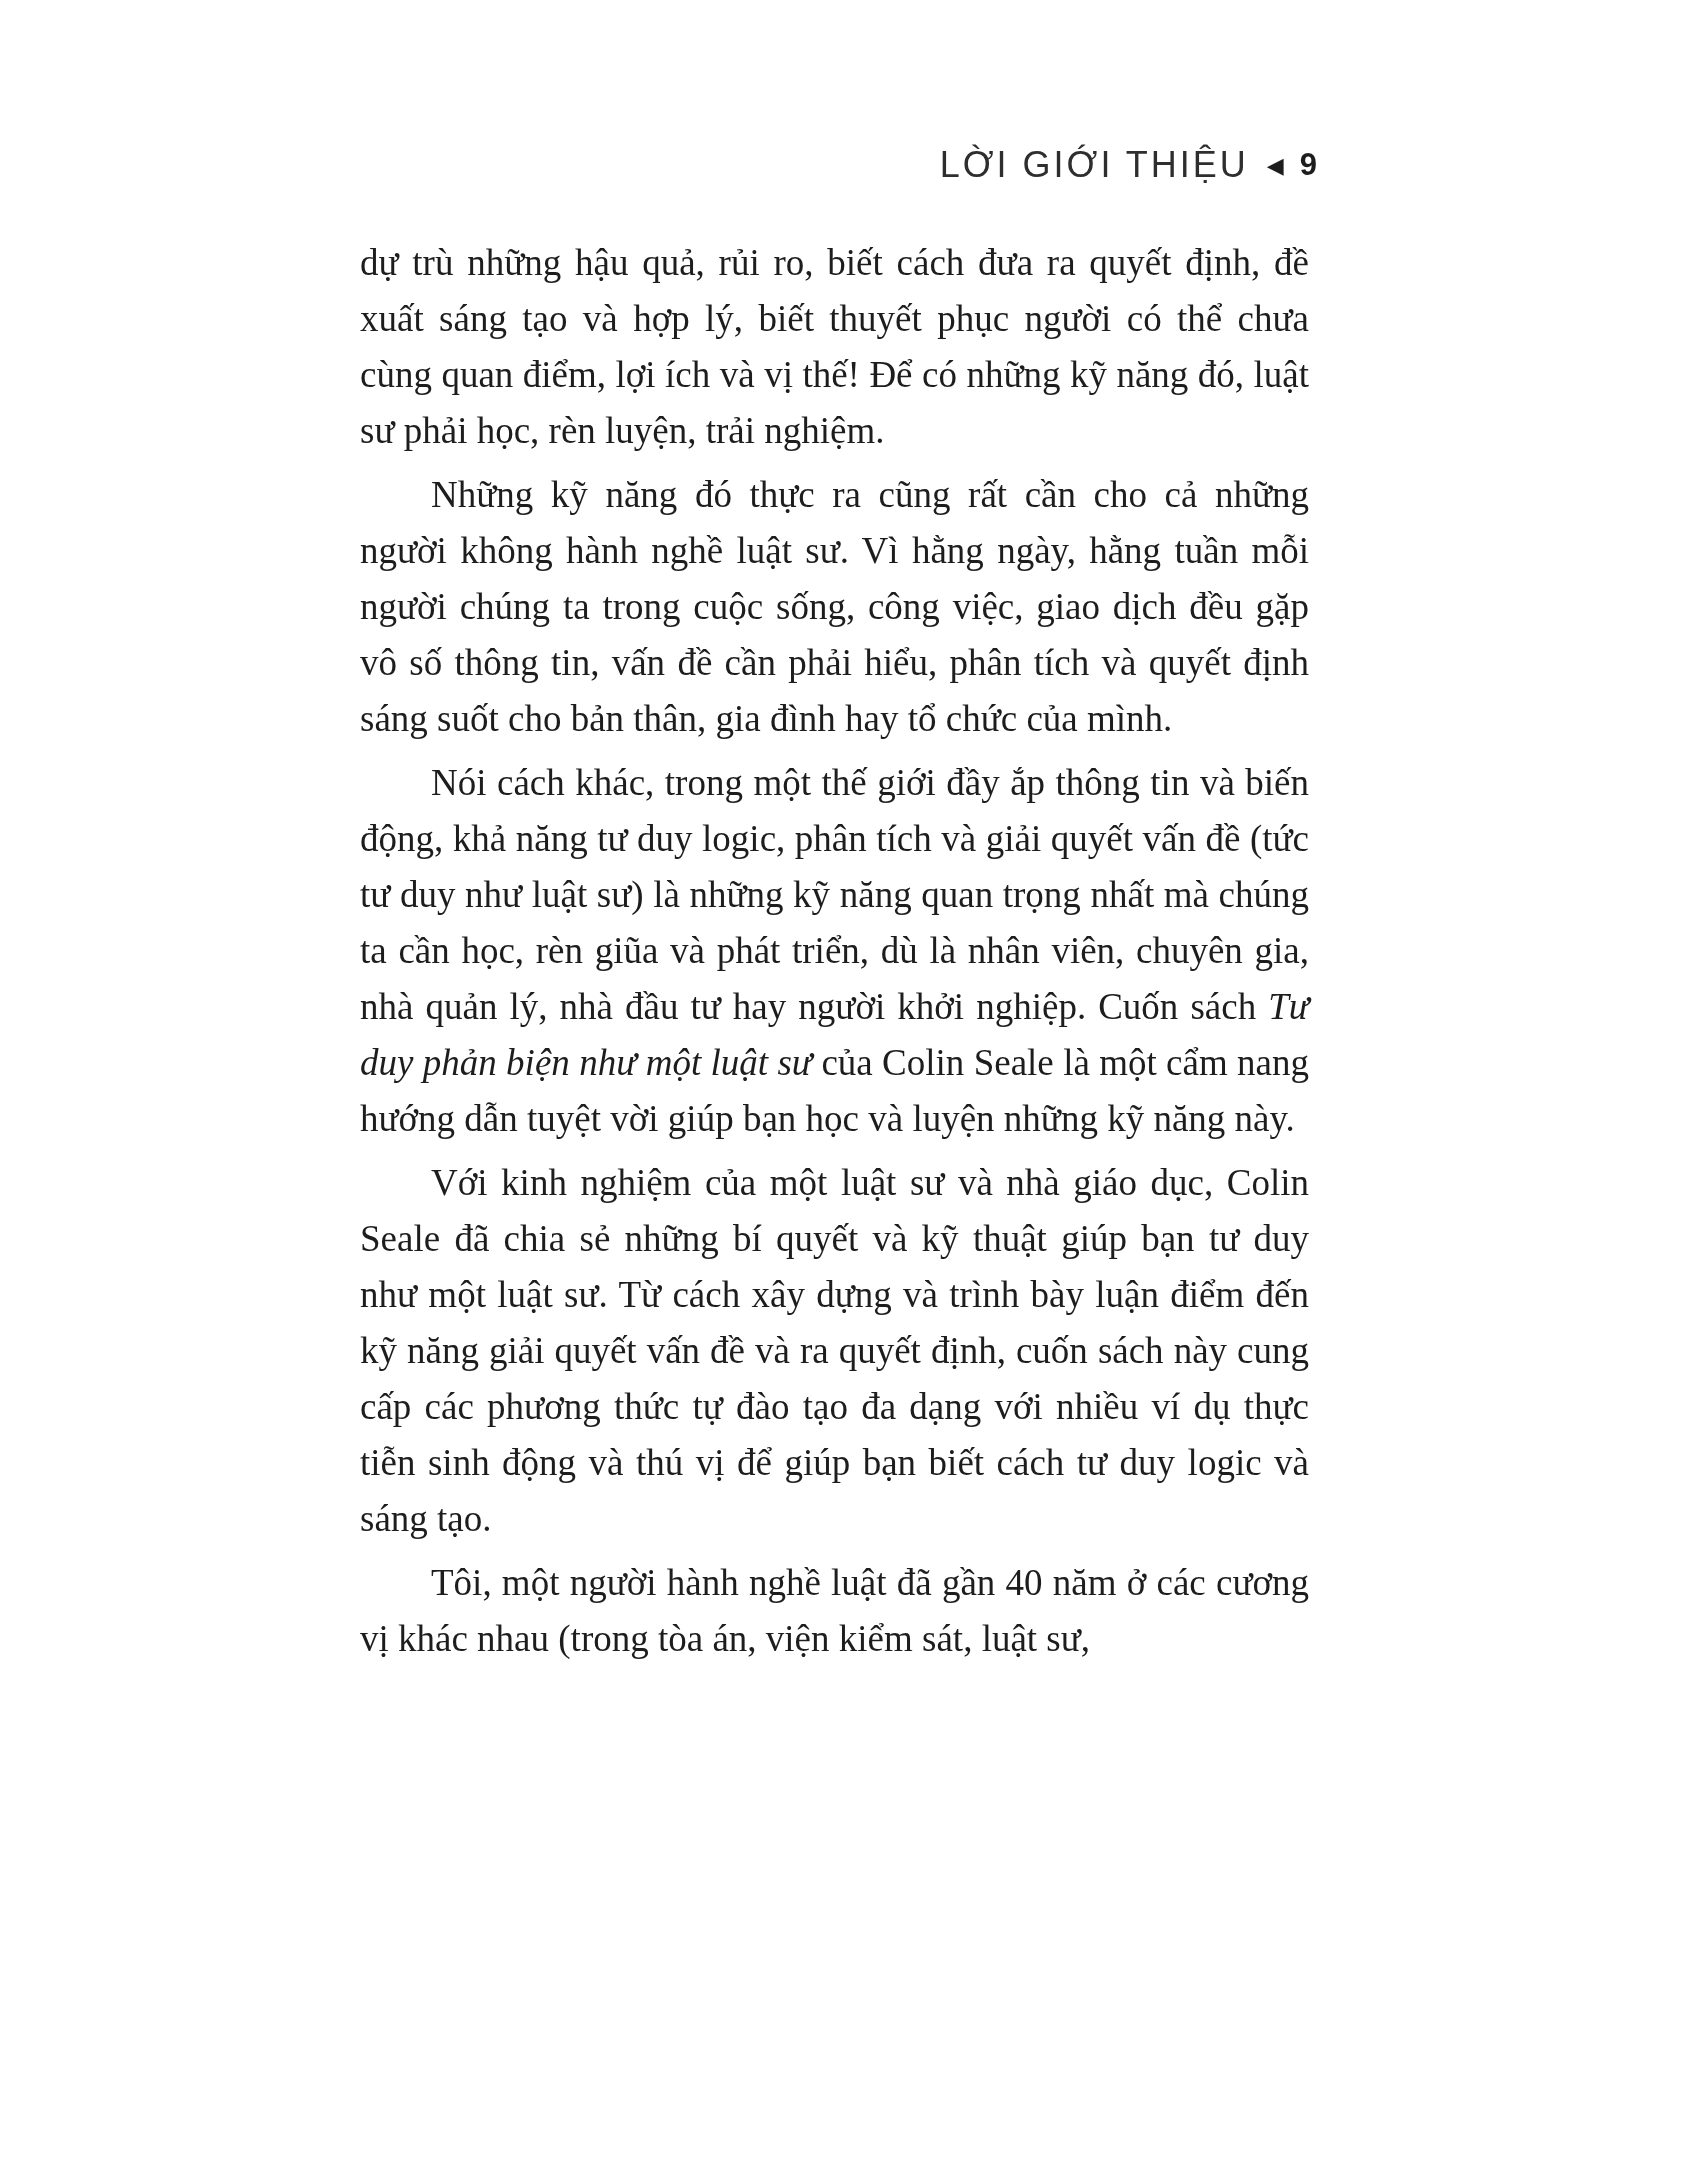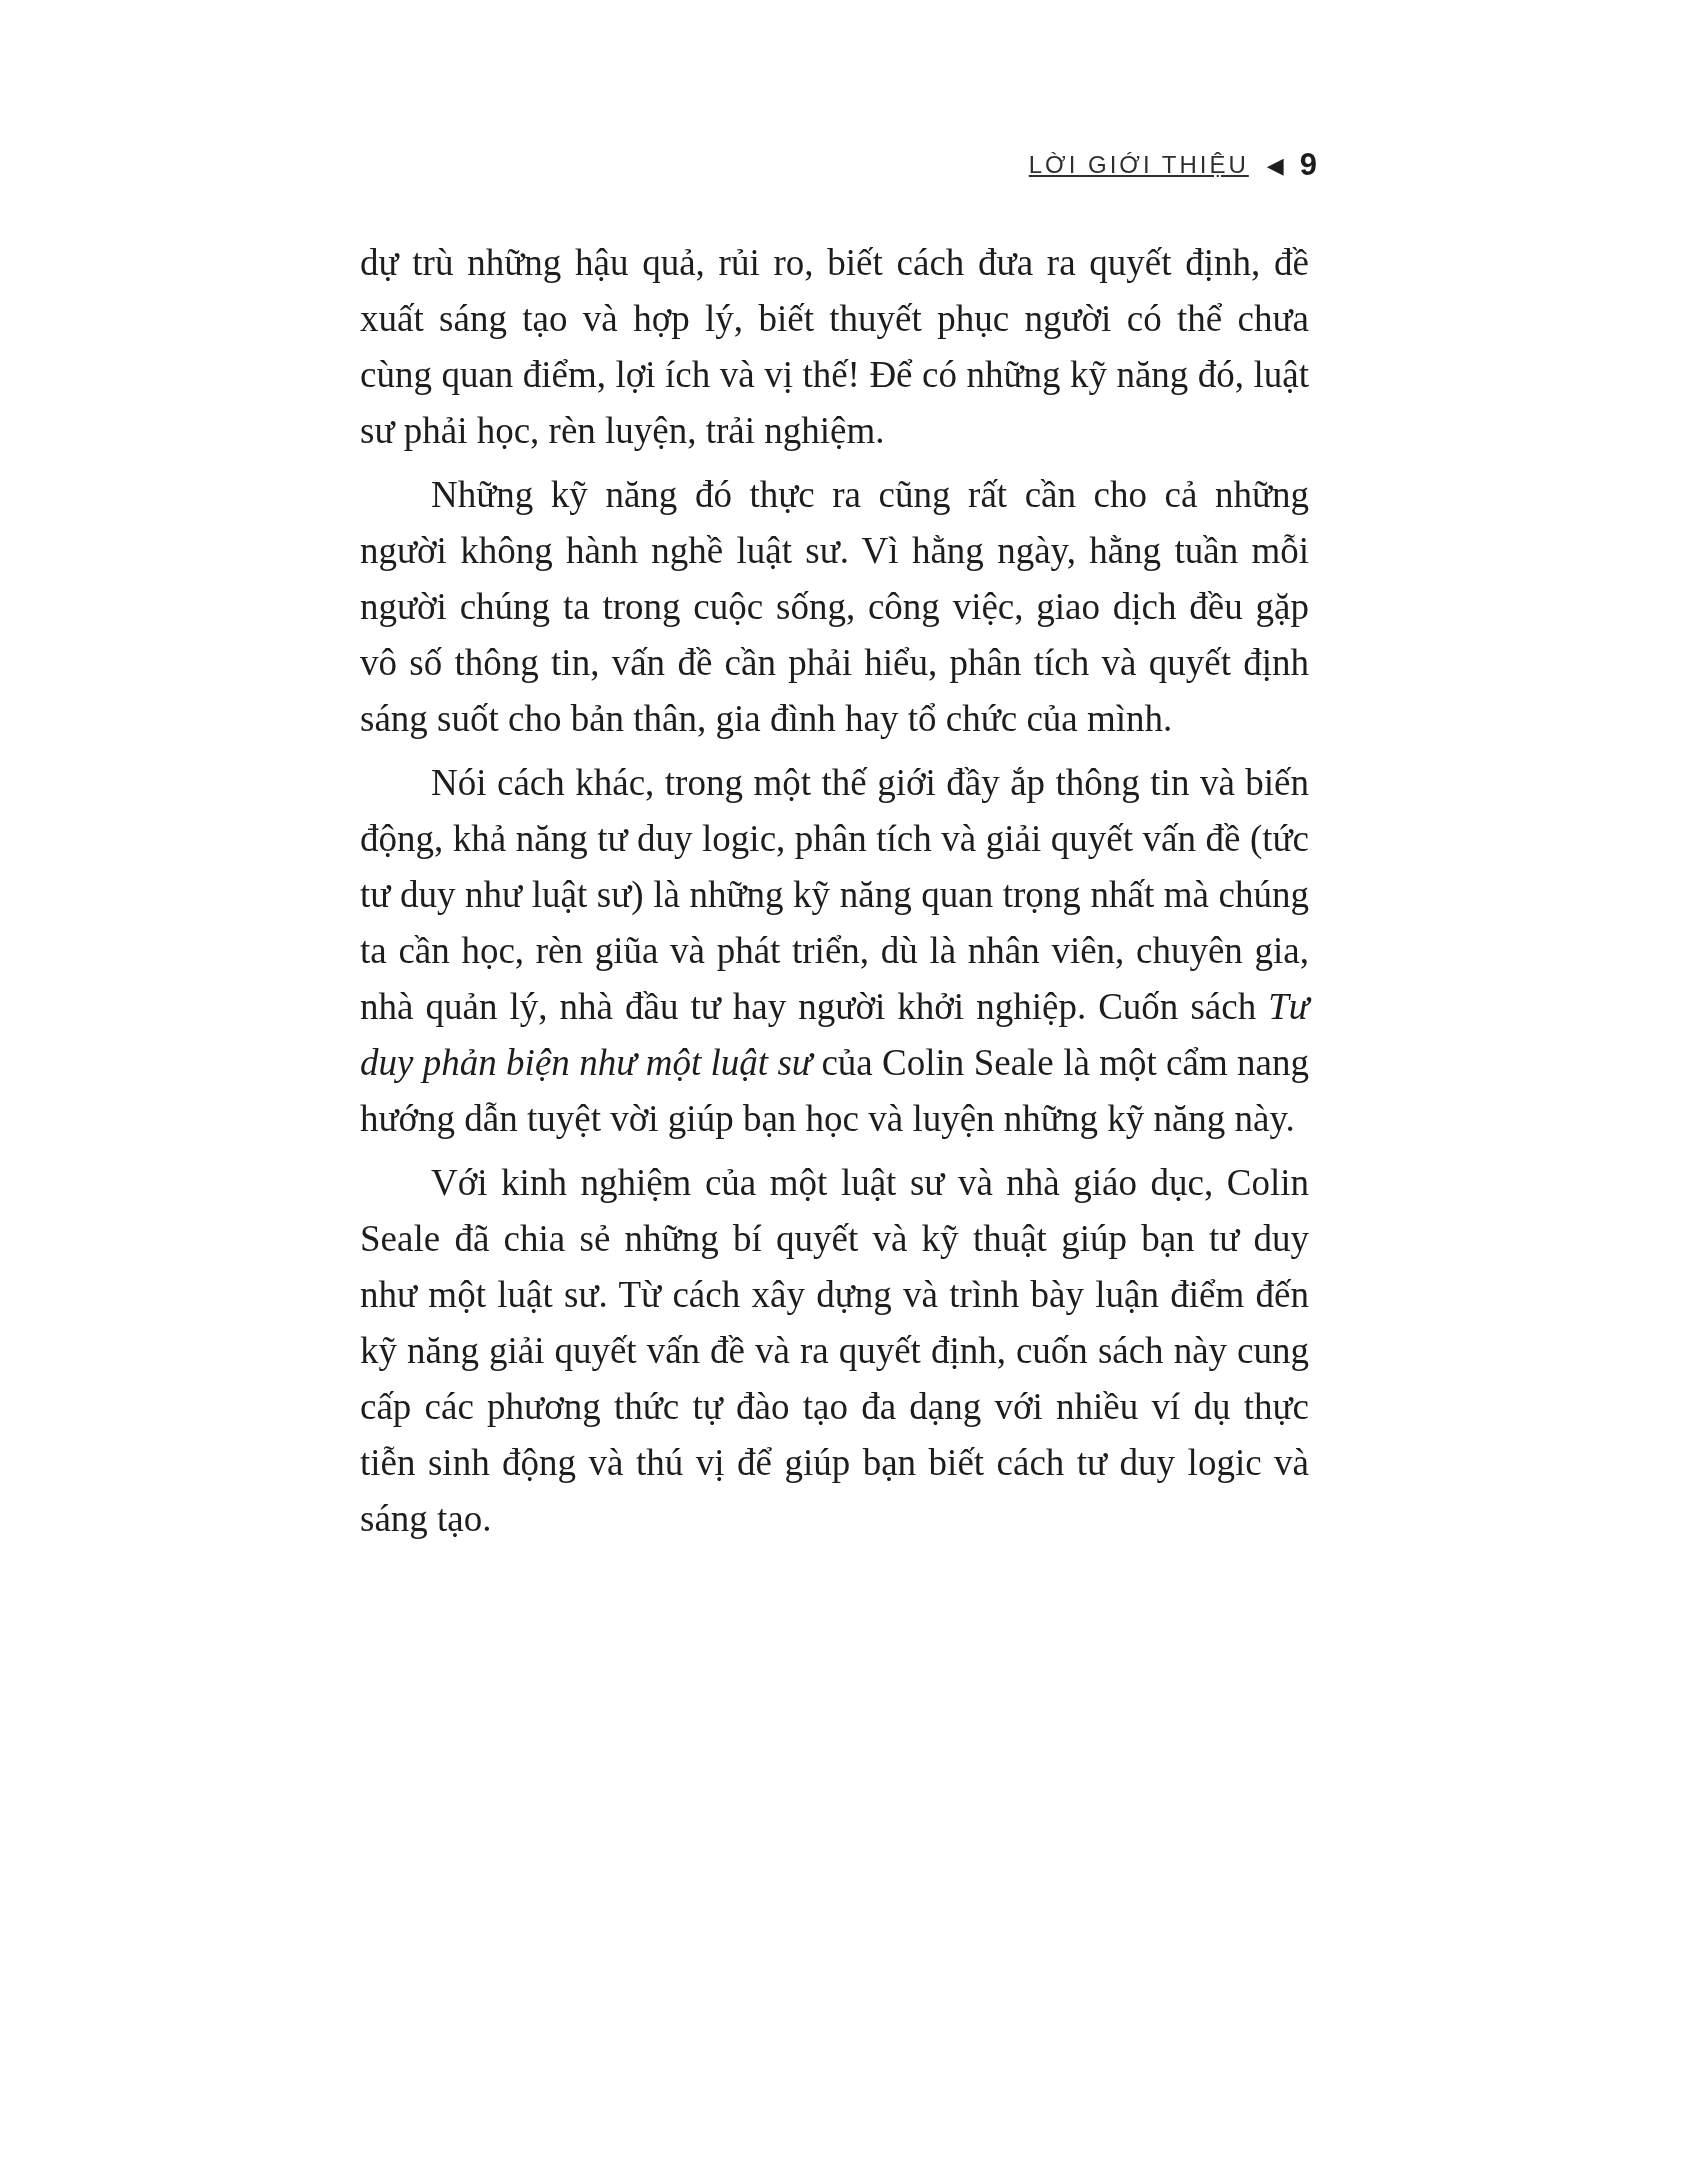--- a/index.html
+++ b/index.html
@@ -31,24 +31,23 @@
   .page-header {
     display: flex;
     justify-content: flex-end;
     align-items: center;
     font-family: "Liberation Sans", sans-serif;
     color: #2e2e2e;
     height: 40px;
     margin-bottom: 50px;
   }
   .section-title {
-    font-size: 24px;
+    font-size: 36px;
     letter-spacing: 3px;
     font-weight: 500;
-    text-decoration: underline;
   }
   .tri-icon {
     font-size: 22px;
     margin: 0 16px 0 18px;
     color: #1d1d1d;
     transform: translateY(1px);
   }
   .page-number {
     font-size: 31px;
     font-weight: 700;
@@ -78,17 +77,18 @@
       <span class="section-title">LỜI GIỚI THIỆU</span>
       <span class="tri-icon">◀</span>
       <span class="page-number">9</span>
     </div>
 
     <div class="body-text">
         <p class=""><span>dự trù những hậu quả, rủi ro, biết cách đưa ra quyết định, đề xuất sáng tạo và hợp lý, biết thuyết phục người có thể chưa cùng quan điểm, lợi ích và vị thế! Để có những kỹ năng đó, luật sư phải học, rèn luyện, trải nghiệm.</span></p>
         <p class="indent"><span>Những kỹ năng đó thực ra cũng rất cần cho cả những người không hành nghề luật sư. Vì hằng ngày, hằng tuần mỗi người chúng ta trong cuộc sống, công việc, giao dịch đều gặp vô số thông tin, vấn đề cần phải hiểu, phân tích và quyết định sáng suốt cho bản thân, gia đình hay tổ chức của mình.</span></p>
         <p class="indent"><span>Nói cách khác, trong một thế giới đầy ắp thông tin và biến động, khả năng tư duy logic, phân tích và giải quyết vấn đề (tức tư duy như luật sư) là những kỹ năng quan trọng nhất mà chúng ta cần học, rèn giũa và phát triển, dù là nhân viên, chuyên gia, nhà quản lý, nhà đầu tư hay người khởi nghiệp. Cuốn sách </span><em>Tư duy phản biện như một luật sư</em><span> của Colin Seale là một cẩm nang hướng dẫn tuyệt vời giúp bạn học và luyện những kỹ năng này.</span></p>
         <p class="indent"><span>Với kinh nghiệm của một luật sư và nhà giáo dục, Colin Seale đã chia sẻ những bí quyết và kỹ thuật giúp bạn tư duy như một luật sư. Từ cách xây dựng và trình bày luận điểm đến kỹ năng giải quyết vấn đề và ra quyết định, cuốn sách này cung cấp các phương thức tự đào tạo đa dạng với nhiều ví dụ thực tiễn sinh động và thú vị để giúp bạn biết cách tư duy logic và sáng tạo.</span></p>
+        <p class="indent"><span>Tôi, một người hành nghề luật đã gần 40 năm ở các cương vị khác nhau (trong tòa án, viện kiểm sát, luật sư,</span></p>
       </div>
 
   </div>
 </div>
 
 
 </body></html>

